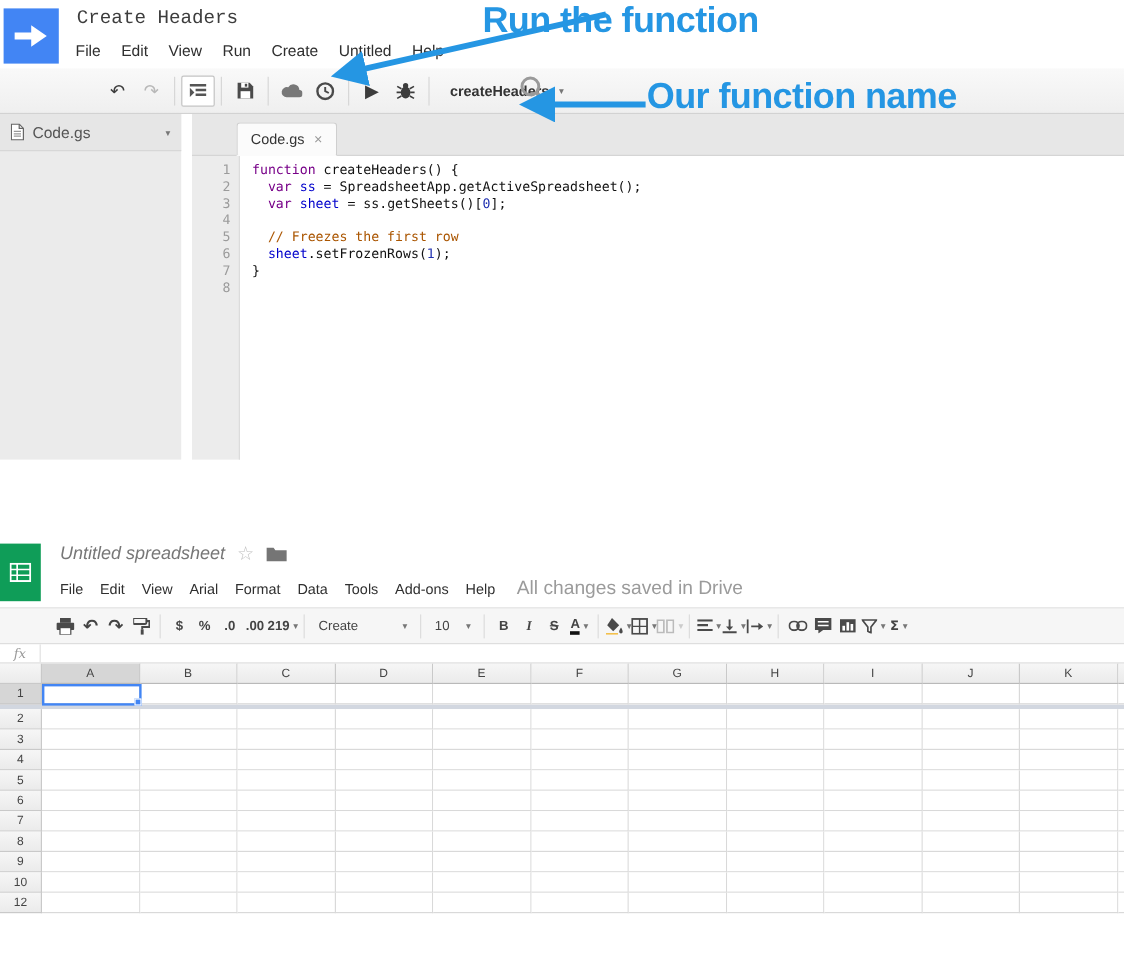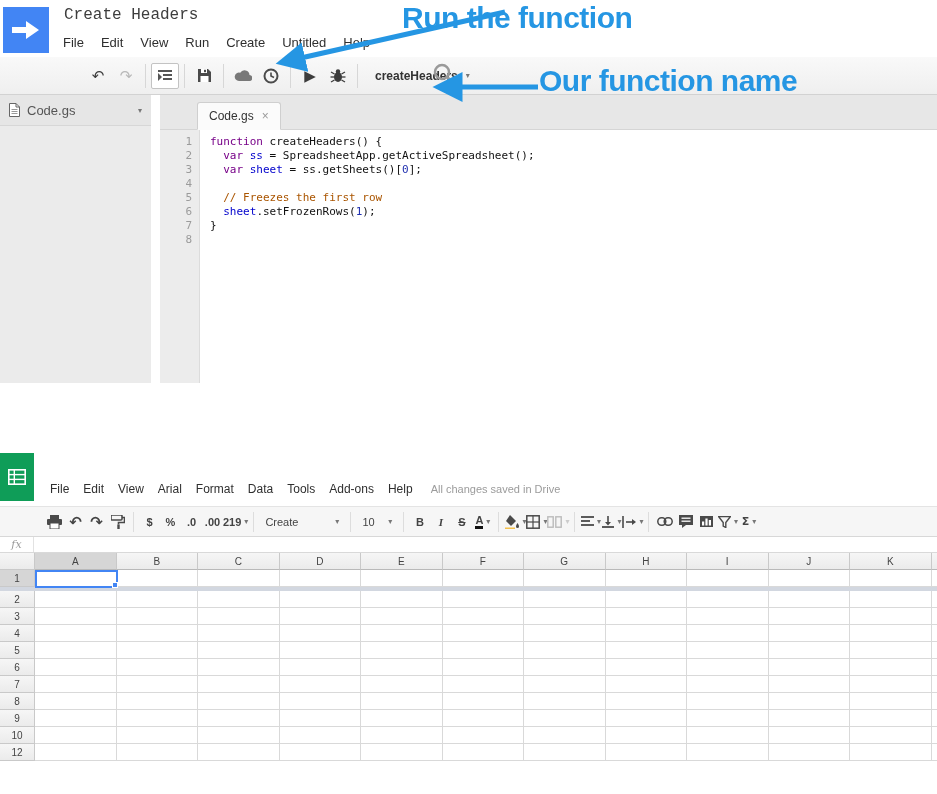--- a/index.html
+++ b/index.html
@@ -52,21 +52,21 @@
   .arrow-layer { position:absolute; top:0; left:0; z-index:25; pointer-events:none; }
   
   .sh-section { position:absolute; top:440px; left:0; width:937px; height:354px; background:#fff; }
   .sh-logo { position:absolute; top:13px; left:0; width:34px; height:48px; background:#0f9d58;
     display:flex; align-items:center; justify-content:center; }
   .sh-title-row { position:absolute; left:50px; top:12px; display:flex; align-items:center; gap:10px; }
   .sh-title { font-size:15px; font-style:italic; color:#777; }
   .star { color:#c0c0c0; font-size:16px; font-family:"DejaVu Sans",sans-serif; }
   .sh-menubar { position:absolute; left:50px; top:42px; display:flex; align-items:center; font-size:12px; color:#2f2f2f; }
   #sh-menus { display:flex; gap:14px; }
-  .sh-status { color:#9b9b9b; margin-left:18px; font-size:11px; }
+  .sh-status { color:#9b9b9b; margin-left:18px; font-size:16px; }
   .sh-toolbar { position:absolute; top:66px; left:0; width:937px; height:31px;
     background:#f6f6f6; border-top:1px solid #e4e4e4; border-bottom:1px solid #d8d8d8;
     display:flex; align-items:center; padding-left:44px; font-size:11px; color:#444; }
   .sh-tb-btn { min-width:21px; height:22px; display:flex; align-items:center; justify-content:center;
     gap:3px; font-weight:bold; color:#444; }
   .sh-tb-btn.dim { color:#bbb; }
   .sh-sep { width:1px; height:20px; background:#ddd; margin:0 5px; }
   .dd { display:flex; align-items:center; justify-content:space-between; padding:0 6px; }
   .font-dd { width:86px; font-weight:normal; }
   .size-dd { width:42px; font-weight:normal; }
@@ -242,20 +242,29 @@
 
   <div class="sh-logo">
     <svg width="18" height="16" viewBox="0 0 18 16">
         <rect x="0.8" y="0.8" width="16.4" height="14.4" fill="none" stroke="#fff" stroke-width="1.6"></rect>
         <line x1="0.8" y1="5.6" x2="17.2" y2="5.6" stroke="#fff" stroke-width="1.4"></line>
         <line x1="0.8" y1="10.4" x2="17.2" y2="10.4" stroke="#fff" stroke-width="1.4"></line>
         <line x1="6.3" y1="0.8" x2="6.3" y2="15.2" stroke="#fff" stroke-width="1.4"></line>
       </svg>
   </div>
 
+  <div class="sh-title-row">
+    <span class="sh-title">Untitled spreadsheet</span>
+    <span class="star">☆</span>
+    <span>
+      <svg width="17" height="13" viewBox="0 0 17 13">
+          <path d="M0 1.5 h6 l1.5 2 h9.5 v9.5 h-17 z" fill="#757575"></path>
+        </svg>
+    </span>
+  </div>
 
   <div class="sh-menubar">
     <div id="sh-menus">
         <span>File</span>
         <span>Edit</span>
         <span>View</span>
         <span>Arial</span>
         <span>Format</span>
         <span>Data</span>
         <span>Tools</span>

